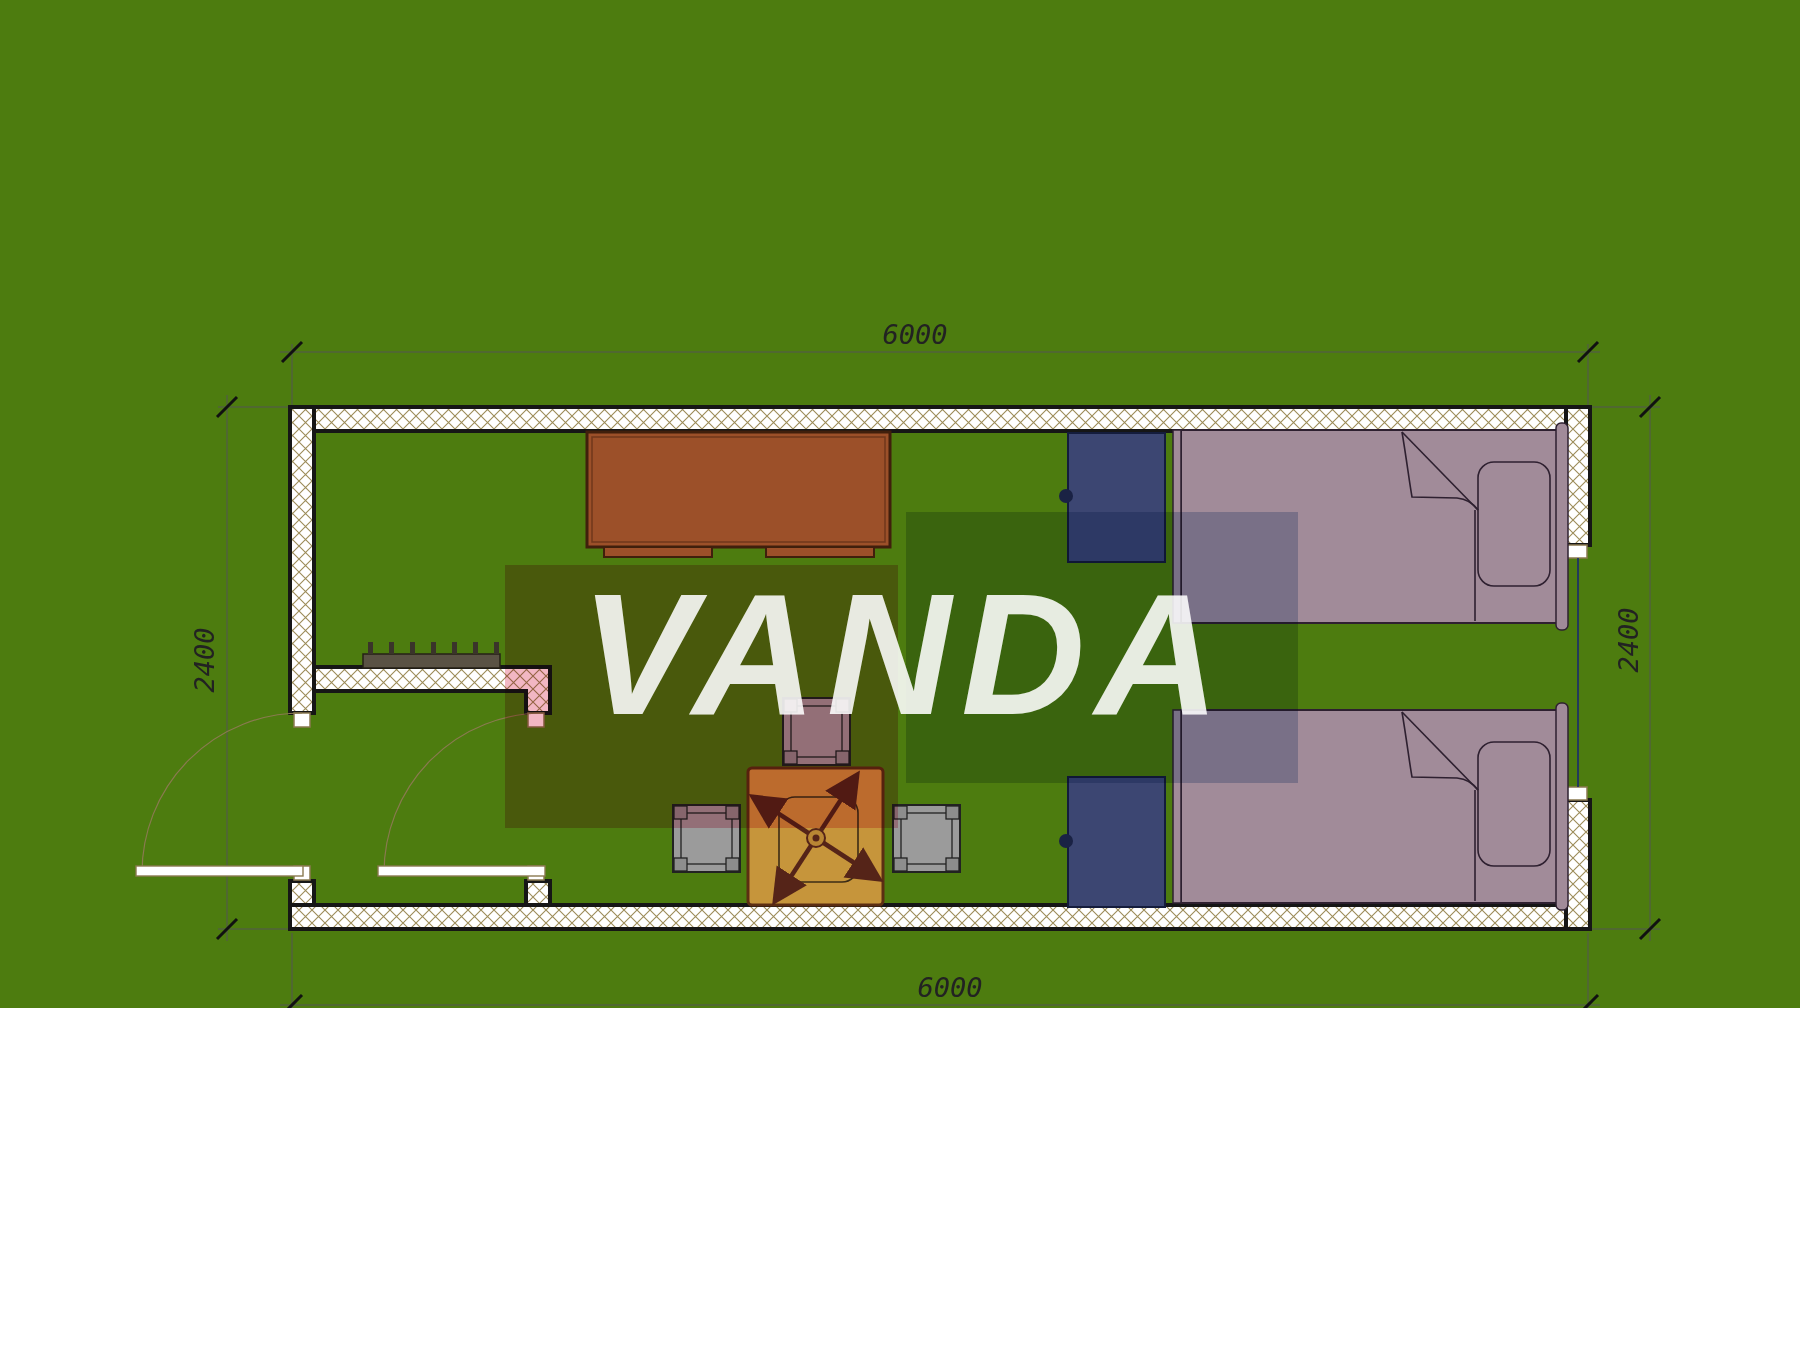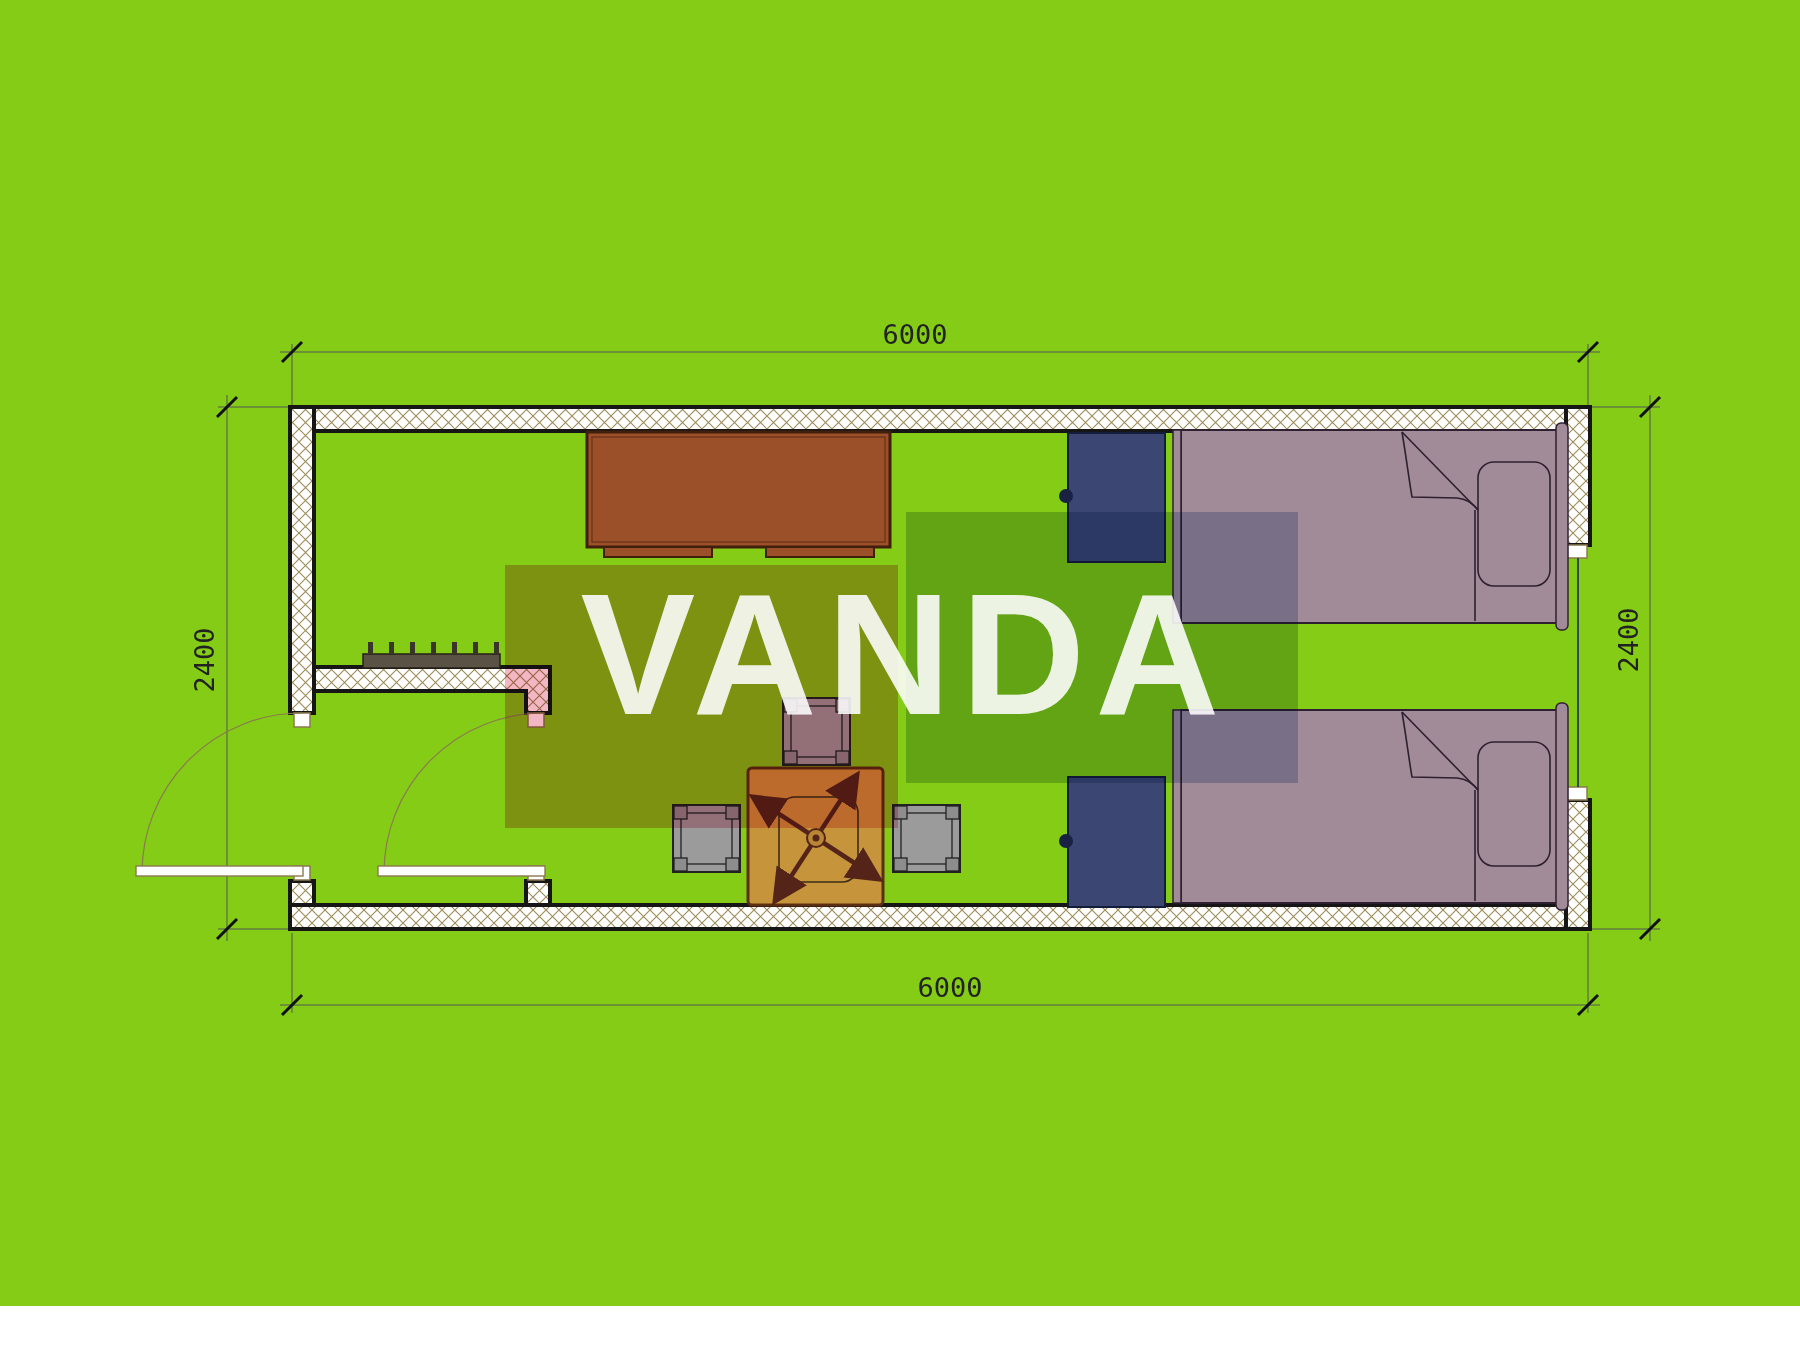--- a/index.html
+++ b/index.html
@@ -1,16 +1,16 @@
 <!DOCTYPE html>
 <html><head>
 <meta charset="utf-8">
 <style>
   html,body{margin:0;padding:0;background:#fff;}
-  .canvas{position:relative;width:1800px;height:1306px;background:#84cc16;overflow:hidden;}
+  .canvas{position:relative;width:1800px;height:1008px;background:#4d7c0f;overflow:hidden;font-style:italic;}
   svg{display:block;}
   .dim-text{font-family:"DejaVu Sans Mono","Liberation Mono",monospace;font-size:27px;fill:#222;}
   .wm-text{font-family:"Liberation Sans","DejaVu Sans",sans-serif;font-weight:700;font-size:172px;
            fill:#ffffff;opacity:.88;letter-spacing:10px;}
   .thin{stroke:#555;stroke-width:1;}
   .tick{stroke:#111;stroke-width:3;}
 </style>
 </head>
 <body>
 

